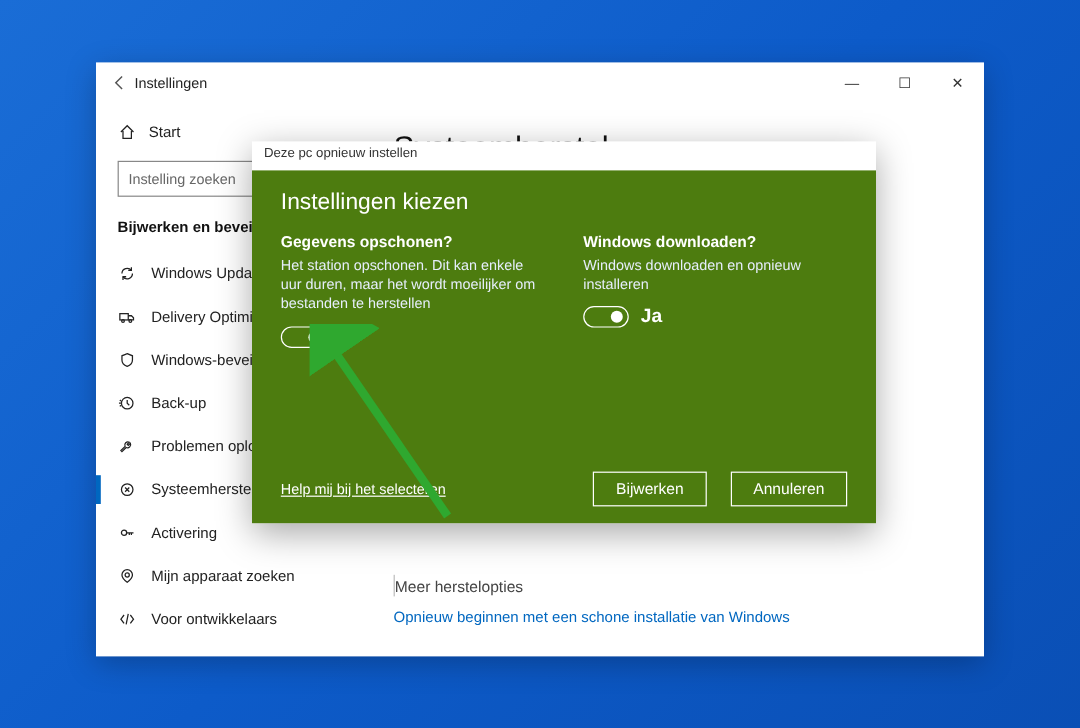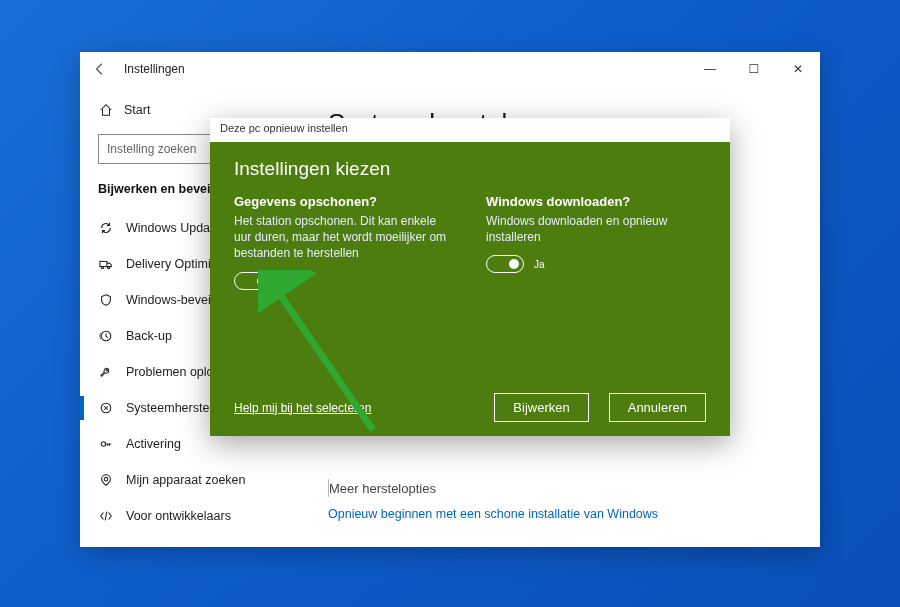--- a/index.html
+++ b/index.html
@@ -11,21 +11,21 @@
   .window {
     position: absolute; left: 80px; top: 52px; width: 740px; height: 495px;
     background: #ffffff; box-shadow: 0 6px 24px rgba(0,0,0,.25);
     display: flex; flex-direction: column;
   }
   .titlebar {
     height: 34px; display: flex; align-items: center; padding-left: 8px;
     font-size: 12px; color: #222;
   }
   .titlebar .back { width: 24px; display:flex; align-items:center; justify-content:center; color:#444;}
-  .titlebar .title { margin-left: 12px; }
+  .titlebar .title { margin-left: 0; }
   .win-controls { margin-left:auto; display:flex; }
   .win-controls div { width:44px; height:34px; display:flex; align-items:center; justify-content:center; color:#333; font-size:12px;}
   .body { flex:1; display:flex; overflow:hidden; }
   .sidebar { width: 220px; padding: 8px 0 0 18px; border-right:0; }
   .home-row { display:flex; align-items:center; font-size:12.5px; color:#222; height:32px; gap:10px;}
   .home-row .ico { width:16px; display:flex; justify-content:center;}
   .search-box {
     margin-top:8px; width: 188px; height:30px; border:1px solid #888;
     display:flex; align-items:center; padding:0 8px; font-size:12px; color:#666;
     justify-content: space-between;
@@ -66,21 +66,21 @@
   .col-desc { font-size:12px; line-height:1.35; color:#e6eefb; max-width:220px;}
   .toggle-row { display:flex; align-items:center; gap:10px; margin-top:10px;}
   .toggle {
     width:38px; height:18px; border:1px solid #fff; border-radius:10px; position:relative;
     background:transparent;
   }
   .toggle .knob {
     width:10px; height:10px; background:#fff; border-radius:50%;
     position:absolute; top:3px; right:4px;
   }
-  .toggle-label { font-size:10px; }
+  .toggle-label { font-size:16px;font-weight:bold; }
   .dialog-footer { margin-top:auto; display:flex; align-items:center; gap:10px;}
   .help-link { font-size:12px; color:#fff; text-decoration:underline; }
   .dlg-btn {
     margin-left:auto; border:1.5px solid #fff; color:#fff; background:transparent;
     font-size:13px; padding:6px 18px; cursor:pointer;
   }
   .dlg-btn + .dlg-btn { margin-left:10px; }
 
   
   .arrow {

